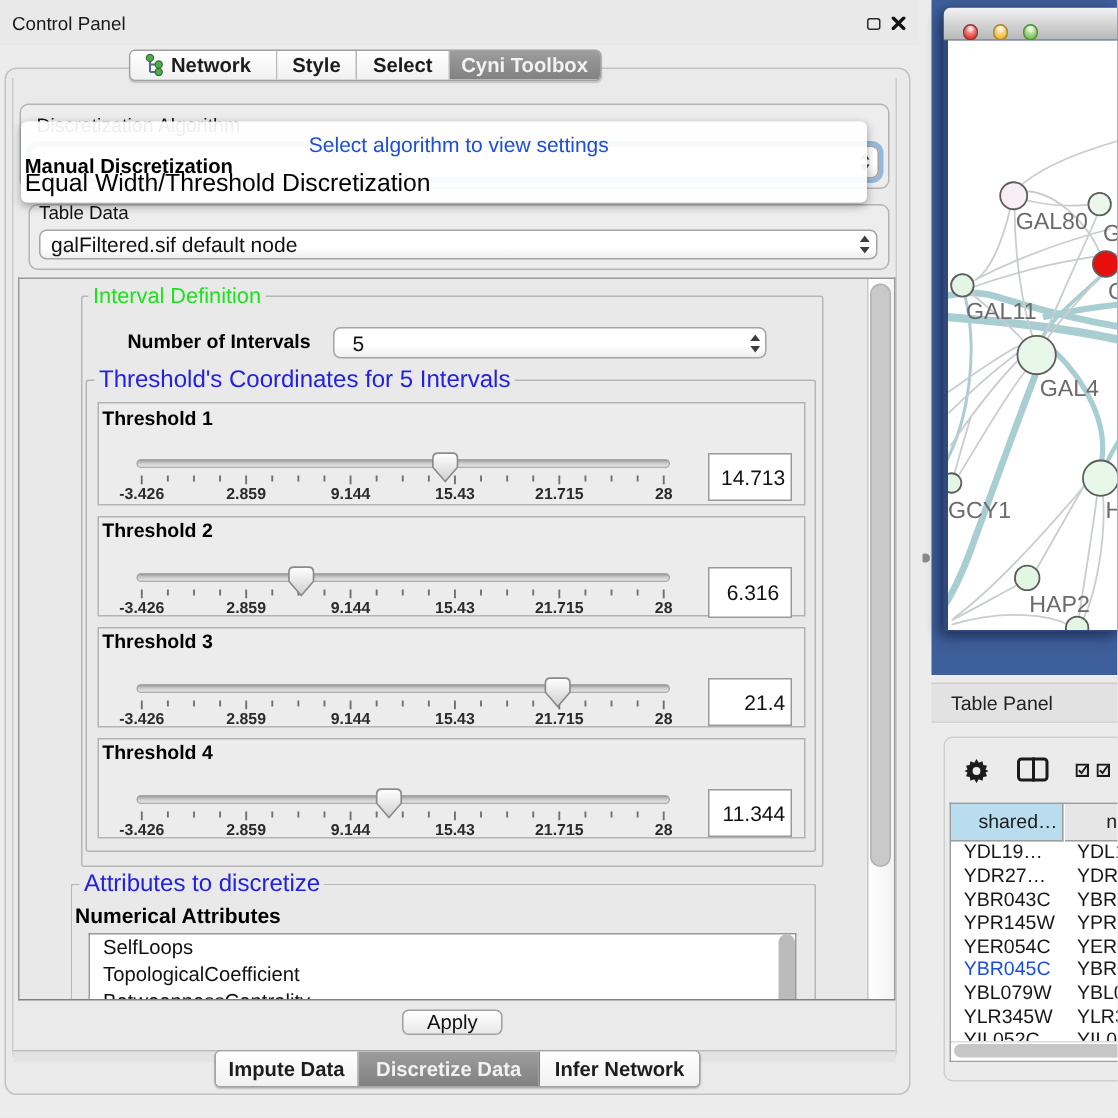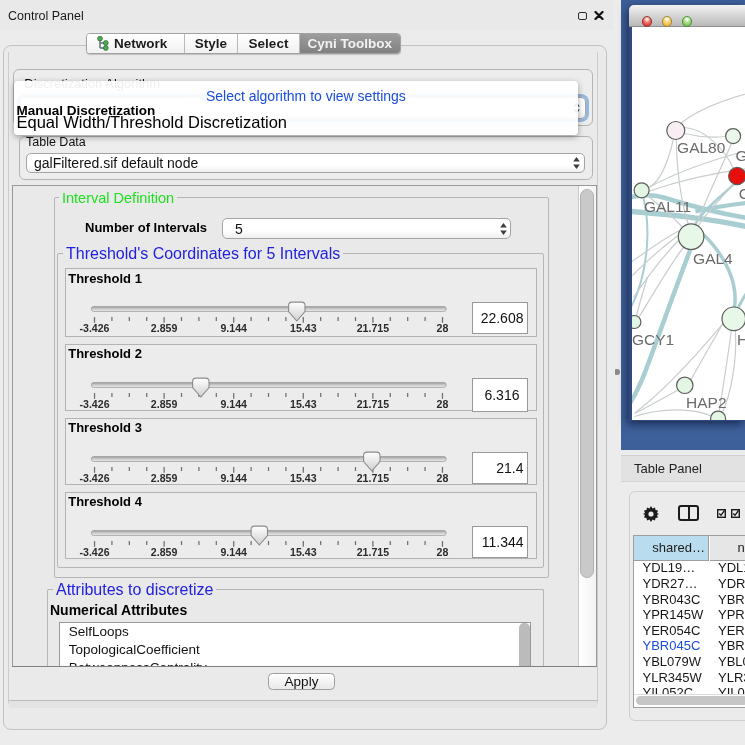--- a/index.html
+++ b/index.html
@@ -107,21 +107,21 @@
           <line x1="359.1" y1="48" x2="359.1" y2="52.0" stroke="#6f6f6f" stroke-width="1.25"></line>
           <line x1="376.5" y1="48" x2="376.5" y2="53.8" stroke="#6f6f6f" stroke-width="1.25"></line>
 <text x="28.5" y="63.5" font-size="10.6" font-weight="bold" fill="#2b2b2b" text-anchor="middle" font-family="Liberation Sans">-3.426</text>
           <text x="98.1" y="63.5" font-size="10.6" font-weight="bold" fill="#2b2b2b" text-anchor="middle" font-family="Liberation Sans">2.859</text>
           <text x="167.7" y="63.5" font-size="10.6" font-weight="bold" fill="#2b2b2b" text-anchor="middle" font-family="Liberation Sans">9.144</text>
           <text x="237.3" y="63.5" font-size="10.6" font-weight="bold" fill="#2b2b2b" text-anchor="middle" font-family="Liberation Sans">15.43</text>
           <text x="306.9" y="63.5" font-size="10.6" font-weight="bold" fill="#2b2b2b" text-anchor="middle" font-family="Liberation Sans">21.715</text>
           <text x="376.5" y="63.5" font-size="10.6" font-weight="bold" fill="#2b2b2b" text-anchor="middle" font-family="Liberation Sans">28</text>
 <path d="M 222.60000000000002,36.5 Q 222.60000000000002,33.1 226.0,33.1 L 235.60000000000002,33.1 Q 239.0,33.1 239.0,36.5 L 239.0,42.5 L 230.8,52 L 222.60000000000002,42.5 Z" fill="url(#thg)" stroke="#8a8a8a" stroke-width="1.1"></path>
 </svg>
-        <div class="abs" style="left:406.8px;top:33px;width:56px;height:32px;background:#fff;border:1px solid #9a9a9a;font-size:14px;color:#111;display:flex;align-items:center;justify-content:flex-end;padding-right:4px;">22.608</div>
+        <div class="abs" style="left:406.8px;top:33px;width:56px;height:32px;background:#fff;border:1px solid #9a9a9a;font-size:14px;color:#111;display:flex;align-items:center;justify-content:flex-end;padding-right:4px;">14.713</div>
       </div>
 <div class="abs" style="left:51.7px;top:157.7px;width:472.8px;height:67.2px;background:#ececec;border:1px solid #b3b3b3;">
         <div class="abs" style="left:2.5px;top:1.5px;font-size:13px;font-weight:bold;color:#000;">Threshold 2</div>
         <svg class="abs" style="left:0;top:0" width="472.8px" height="67.2px" viewBox="0 0 472.8 67.2">
 <defs>
             <linearGradient id="thg" x1="0" y1="0" x2="0" y2="1">
               <stop offset="0" stop-color="#ffffff"></stop>
               <stop offset="1" stop-color="#cfcfcf"></stop>
             </linearGradient>
 <linearGradient id="trk" x1="0" y1="0" x2="0" y2="1">
@@ -257,20 +257,25 @@
 <div class="abs" style="left:34px;top:402.70000000000005px;width:496.5px;height:120px;border:1px solid #b6b6b6;border-radius:2px;border-bottom:none;"></div>
 <div class="gtitle" style="left:40px;top:396.20000000000005px;color:#2121df;font-size:16px;line-height:16px;">Attributes to discretize</div>
 <div class="abs" style="left:37px;top:415.5px;font-size:14px;font-weight:bold;color:#000;">Numerical Attributes</div>
 <div class="abs" style="left:45.7px;top:435.9px;width:472.8px;height:60px;background:#fff;border:1px solid #999;border-bottom:none;font-size:13.5px;color:#111;">
         <div style="padding:0.5px 0 0 9px;line-height:17.6px;">SelfLoops<br>TopologicalCoefficient<br>BetweennessCentrality</div>
       </div>
 <div class="abs" style="left:506px;top:437px;width:10.5px;height:60px;background:#bbbbbb;border-radius:5px 5px 0 0;"></div>
 </div>
 <div class="abs" style="left:268px;top:672.9px;width:67px;height:17.5px;background:linear-gradient(#ffffff,#e9e9e9);border:1px solid #9f9f9f;border-radius:4.5px;font-size:13.5px;color:#111;display:flex;align-items:center;justify-content:center;">Apply</div>
 <div class="abs" style="left:9px;top:700px;width:588px;height:8px;background:#e3e3e3;border-top:1px solid #bdbdbd;"></div>
+<div class="seg" style="left:143.2px;top:700px;height:24.6px;">
+<div style="width:94.7px;">Impute Data</div>
+<div class="sel" style="width:121.4px;">Discretize Data</div>
+<div style="width:105.5px;">Infer Network</div>
+</div>
 <div class="abs" style="left:615px;top:369px;width:5px;height:6px;background:#8a8a8a;border-radius:1px 3px 3px 1px;"></div>
 <div class="abs" style="left:621px;top:0;width:124px;height:450px;background:#3d5f9a;"></div>
 <div class="abs" style="left:629.3px;top:5px;width:115.7px;height:415.5px;border-radius:5px 0 0 0;box-shadow:-2px 3px 9px rgba(0,0,25,0.55);background:#32497e;">
 <div class="abs" style="left:0;top:0;width:115.7px;height:21.5px;border-radius:5px 0 0 0;background:linear-gradient(#f4f4f4,#d8d8d8 45%,#b8b8b8);border-bottom:1px solid #8f8f8f;"></div>
 <div class="abs" style="left:12.300000000000045px;top:11.1px;width:10.8px;height:10.8px;border-radius:50%;border:1px solid #8f3734;background:radial-gradient(circle at 50% 22%,rgba(255,255,255,0.95) 0%,rgba(255,255,255,0) 38%),radial-gradient(circle at 50% 35%,#ffb5ae,#e23b31 75%);"></div>
 <div class="abs" style="left:32.30000000000005px;top:11.1px;width:10.8px;height:10.8px;border-radius:50%;border:1px solid #a8862d;background:radial-gradient(circle at 50% 22%,rgba(255,255,255,0.95) 0%,rgba(255,255,255,0) 38%),radial-gradient(circle at 50% 35%,#ffedb5,#f0b73a 75%);"></div>
 <div class="abs" style="left:52.30000000000005px;top:11.1px;width:10.8px;height:10.8px;border-radius:50%;border:1px solid #4f923a;background:radial-gradient(circle at 50% 22%,rgba(255,255,255,0.95) 0%,rgba(255,255,255,0) 38%),radial-gradient(circle at 50% 35%,#e2f8c6,#76c353 75%);"></div>
 </div>
 <div class="abs" style="left:631.6px;top:26.5px;width:113.4px;height:393.7px;background:#fff;overflow:hidden;">
 <svg width="113.4" height="393.7" viewBox="0 0 113.4 393.7">

